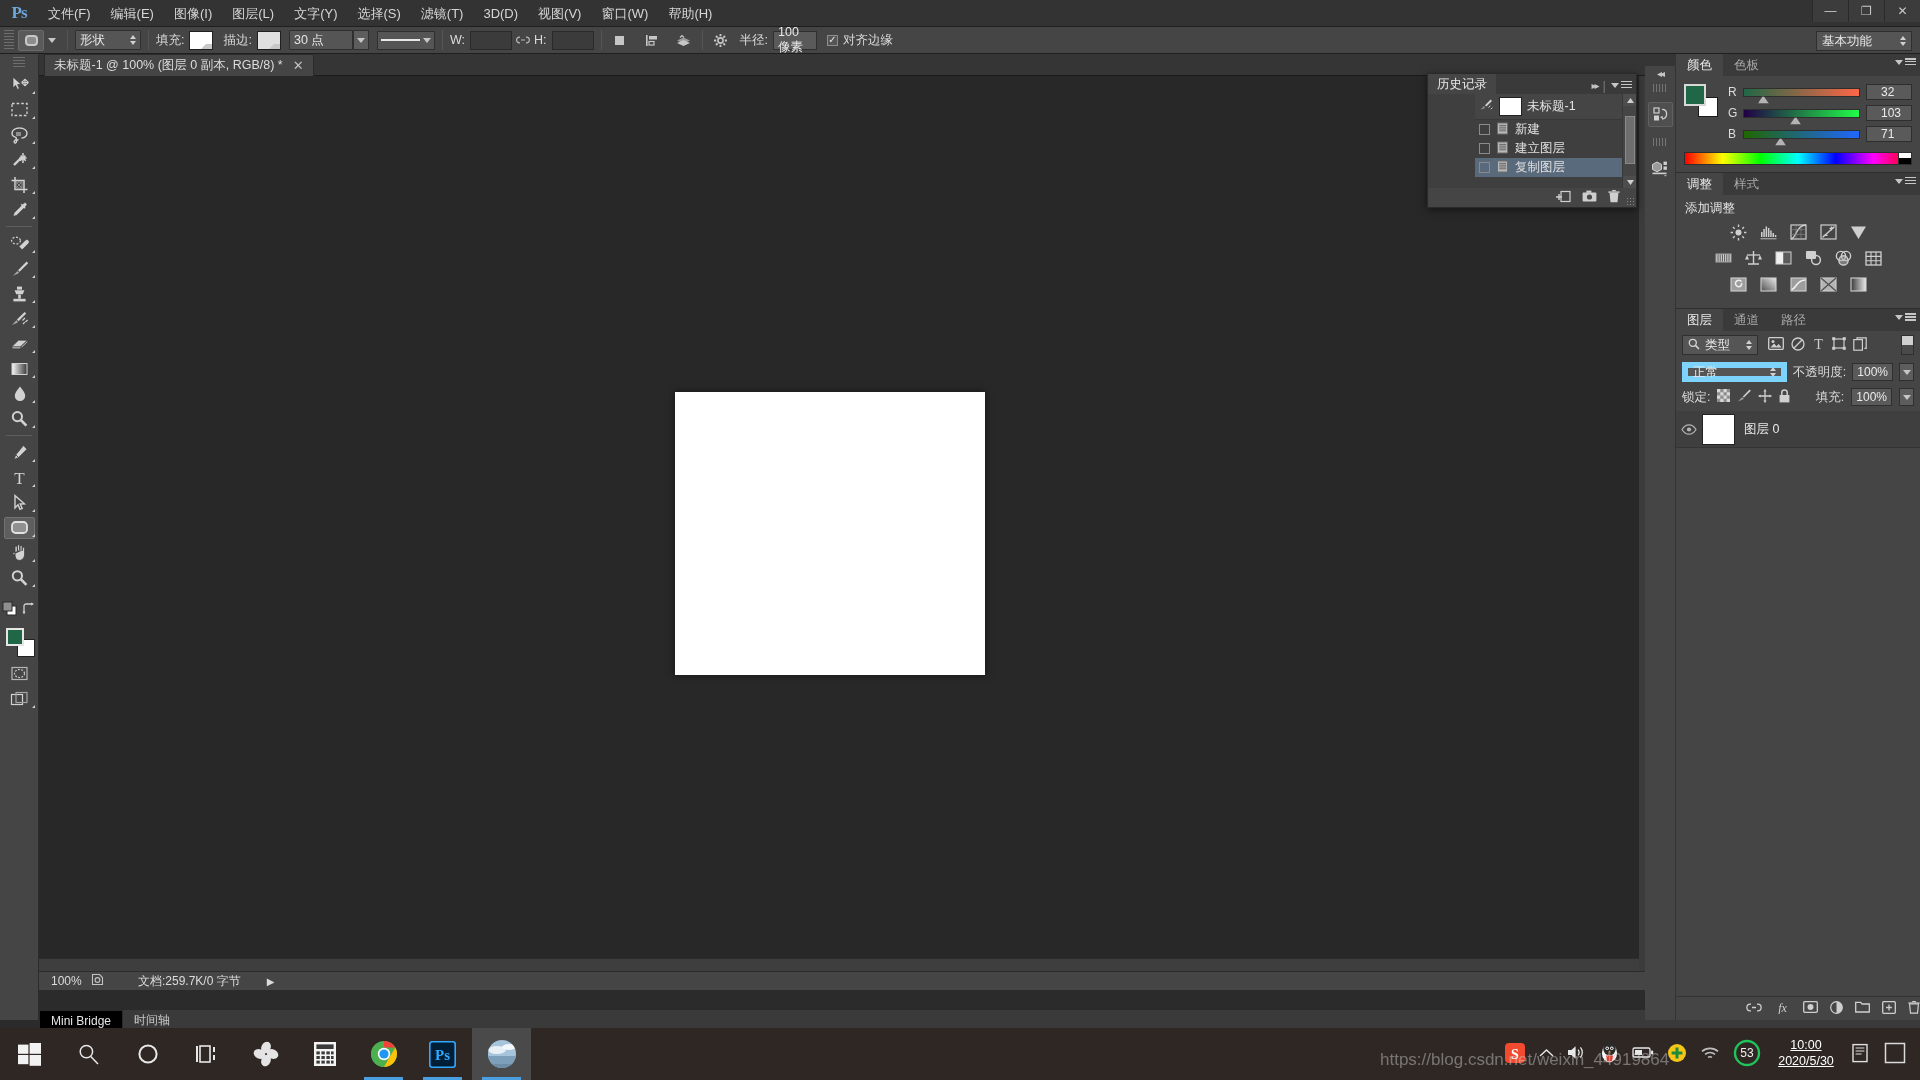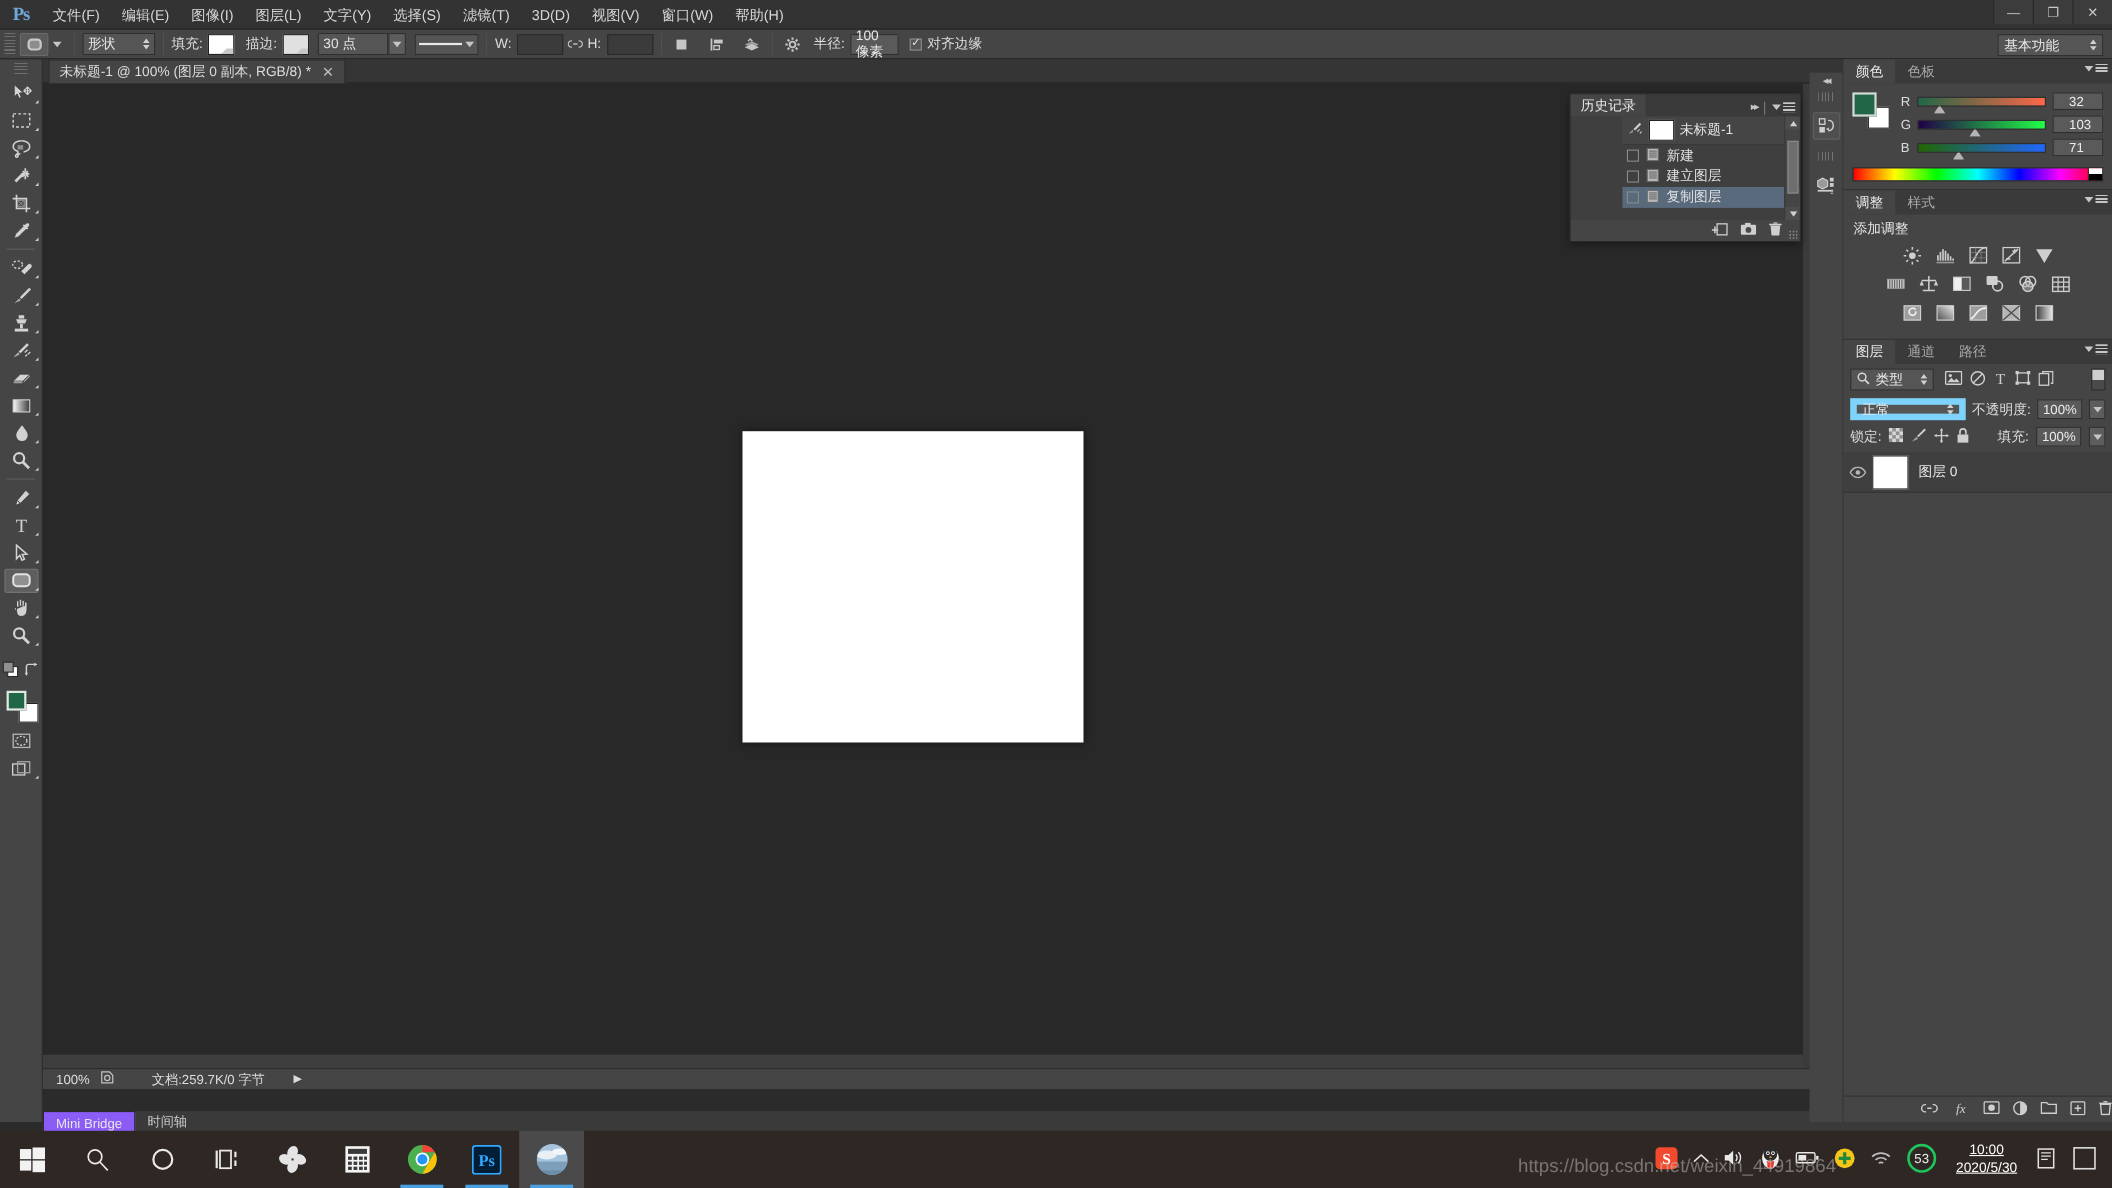--- a/index.html
+++ b/index.html
@@ -122,21 +122,21 @@
     box-shadow:0 0 7px rgba(0,0,0,.55);}
   .vscroll{position:absolute;right:0;top:0;width:14px;height:896px;background:#3e3e3e;border-left:1px solid #2c2c2c;}
   .hscroll{position:absolute;left:0;bottom:18px;height:14px;width:1600px;background:#3e3e3e;border-top:1px solid #2c2c2c;}
   .statusbar{position:absolute;left:0;bottom:0;width:1637px;height:19px;background:#454545;
     display:flex;align-items:center;font-size:12px;color:#dcdcdc;border-top:1px solid #2c2c2c;}
 
   
   .bottomtabs{position:absolute;left:39px;top:1009px;width:1881px;height:21px;background:#3a3a3a;
     display:flex;align-items:flex-end;border-top:1px solid #2a2a2a;}
   .btab{height:20px;padding:0 11px;display:flex;align-items:center;font-size:12px;color:#c8c8c8;}
-  .btab.active{background:#8b5cf6;border:1px solid #2b2b2b;border-bottom:none;color:#e6e6e6;}
+  .btab.active{background:#000000;border:1px solid #2b2b2b;border-bottom:none;color:#e6e6e6;}
 
   
   .rightdock{position:absolute;left:1676px;top:54px;width:244px;height:966px;background:#454545;}
   .collapsecol{position:absolute;left:1645px;top:66px;width:31px;height:954px;background:#454545;border-right:1px solid #333;}
   .cc-btn{width:31px;height:40px;display:flex;align-items:center;justify-content:center;}
   .cc-box{width:25px;height:25px;background:#4f4f4f;border:1px solid #606060;display:flex;align-items:center;justify-content:center;border-radius:2px;}
   .cc-grip{height:8px;margin:4px 8px 2px;background:repeating-linear-gradient(to right,#757575 0,#757575 1px,transparent 1px,transparent 3px);}
 
   .panel{background:#454545;border-bottom:1px solid #2f2f2f;}
   .ptabs{display:flex;align-items:flex-end;height:22px;background:#3a3a3a;position:relative;}
@@ -188,21 +188,21 @@
   .layerrow{display:flex;align-items:center;height:37px;border-bottom:1px solid #343434;}
   .layerrow.selected{background:#5a6a7d;}
   .eye{width:26px;display:flex;align-items:center;justify-content:center;}
   .lthumb{width:33px;height:31px;background:#fff;border:1px solid #222;margin-right:9px;}
   .layerrow.selected .lthumb{outline:2px solid #fff;outline-offset:-1px;border:1px solid #222;}
   .lname{font-size:12.5px;color:#e8e8e8;}
   .lp-bottom{position:absolute;left:0;bottom:0;width:244px;height:24px;background:#454545;
     display:flex;align-items:center;justify-content:flex-end;gap:12px;border-top:1px solid #333;}
 
   
-  .histpanel{position:absolute;left:1427px;top:85px;width:210px;height:135px;background:#454545;
+  .histpanel{position:absolute;left:1427px;top:73px;width:210px;height:135px;background:#454545;
     border:1px solid #2a2a2a;box-shadow:0 2px 8px rgba(0,0,0,.5);}
   .hist-tabs{height:20px;background:#3a3a3a;display:flex;align-items:flex-end;position:relative;}
   .hist-tab{height:20px;padding:0 9px;display:flex;align-items:center;font-size:12.5px;background:#454545;color:#e8e8e8;}
   .hist-ctl{position:absolute;right:4px;top:4px;display:flex;align-items:center;gap:5px;}
   .dchev{color:#c6c6c6;font-size:10px;letter-spacing:-2px;}
   .hist-body{position:relative;height:94px;background:#3f3f3f;overflow:hidden;padding-left:47px;}
   .hist-head{display:flex;align-items:center;height:26px;padding-left:4px;gap:5px;background:#454545;border-bottom:1px solid #383838;}
   .hist-snap{width:23px;height:19px;background:#fff;border:1px solid #222;}
   .hist-row{display:flex;align-items:center;height:19px;padding-left:4px;gap:6px;font-size:12.5px;color:#e0e0e0;}
   .hist-row.active{background:#5a6a7d;}

